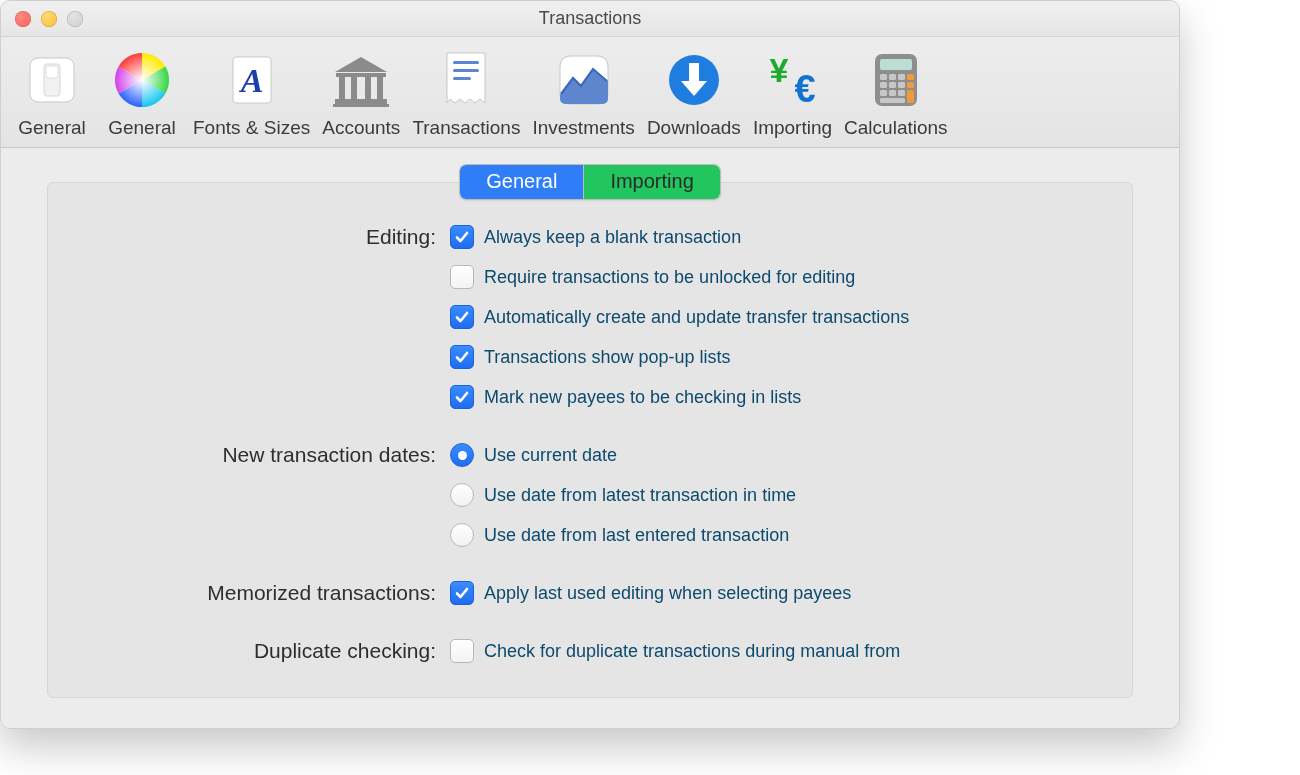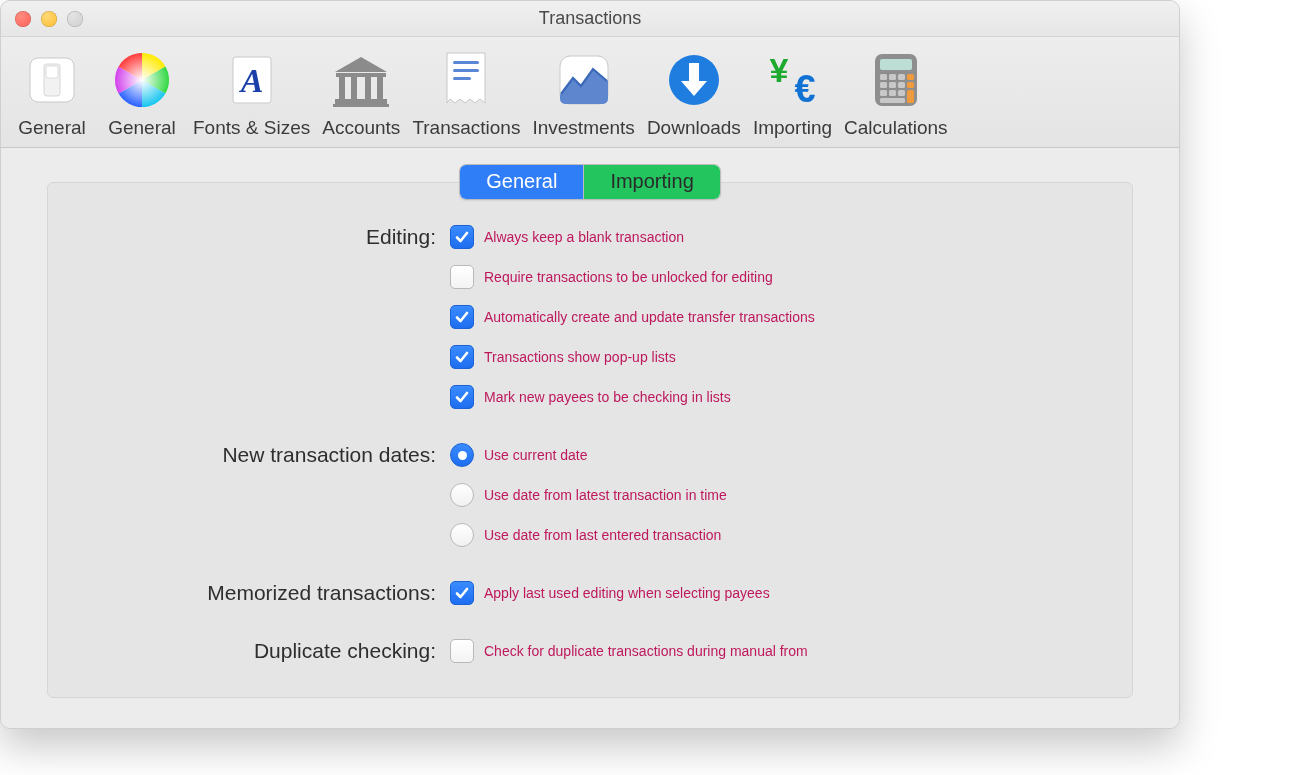--- a/index.html
+++ b/index.html
@@ -154,22 +154,22 @@
     font-size: 21px;
     color: #2e2e2e;
     padding-right: 4px;
   }
   .row .ctl {
     display: flex;
     align-items: center;
     justify-content: center;
   }
   .row .val {
-    font-size: 14px;
-    color: #be185d;
+    font-size: 18px;
+    color: #0c4a6e;
   }
 
   
   .cb {
     width: 24px; height: 24px;
     border-radius: 5px;
     border: 1px solid #b8b8b8;
     background: linear-gradient(#ffffff, #f3f3f3);
     display: inline-flex;
     align-items: center;

